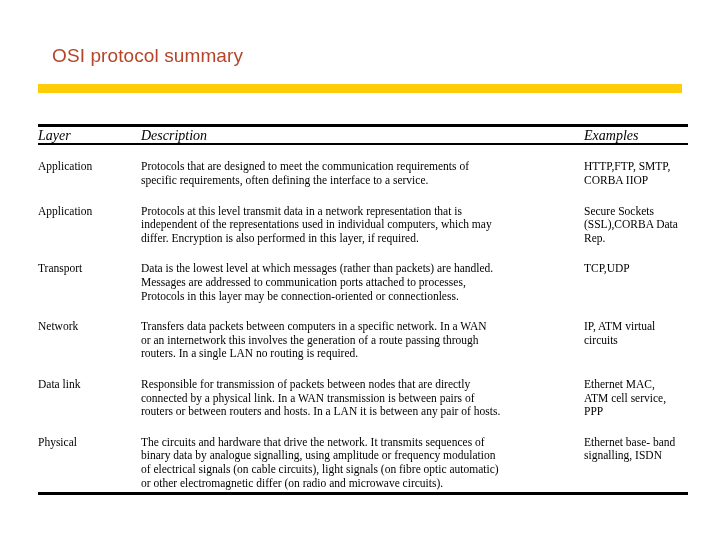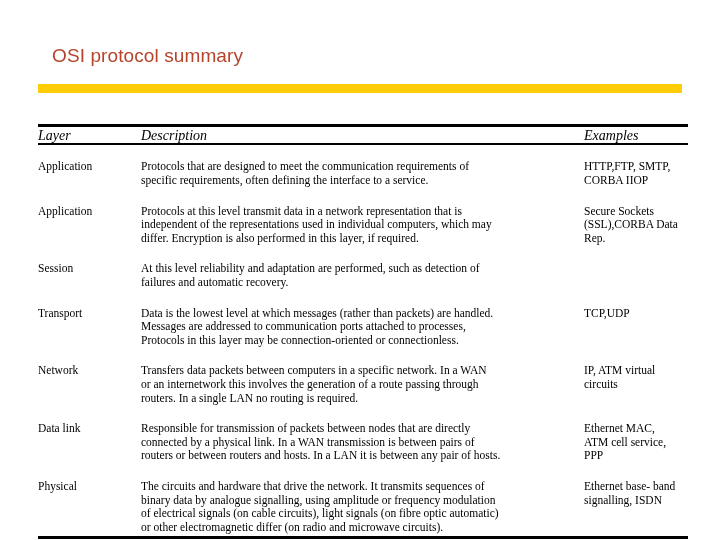--- a/index.html
+++ b/index.html
@@ -132,28 +132,20 @@
               <span class="line">independent of the representations used in individual computers, which may</span>
               <span class="line">differ. Encryption is also performed in this layer, if required.</span>
             </td>
             <td class="col-examples cell-examples">
               <span class="line">Secure Sockets</span>
               <span class="line">(SSL),CORBA Data</span>
               <span class="line">Rep.</span>
             </td>
           </tr>
           <tr>
-            <td class="col-layer cell-layer">Session</td>
-            <td class="col-desc cell-desc">
-              <span class="line">At this level reliability and adaptation are performed, such as detection of</span>
-              <span class="line">failures and automatic recovery.</span>
-            </td>
-            <td class="col-examples cell-examples"></td>
-          </tr>
-          <tr>
             <td class="col-layer cell-layer">Transport</td>
             <td class="col-desc cell-desc">
               <span class="line">Data is the lowest level at which messages (rather than packets) are handled.</span>
               <span class="line">Messages are addressed to communication ports attached to processes,</span>
               <span class="line">Protocols in this layer may be connection-oriented or connectionless.</span>
             </td>
             <td class="col-examples cell-examples">
               <span class="line">TCP,UDP</span>
             </td>
           </tr>

